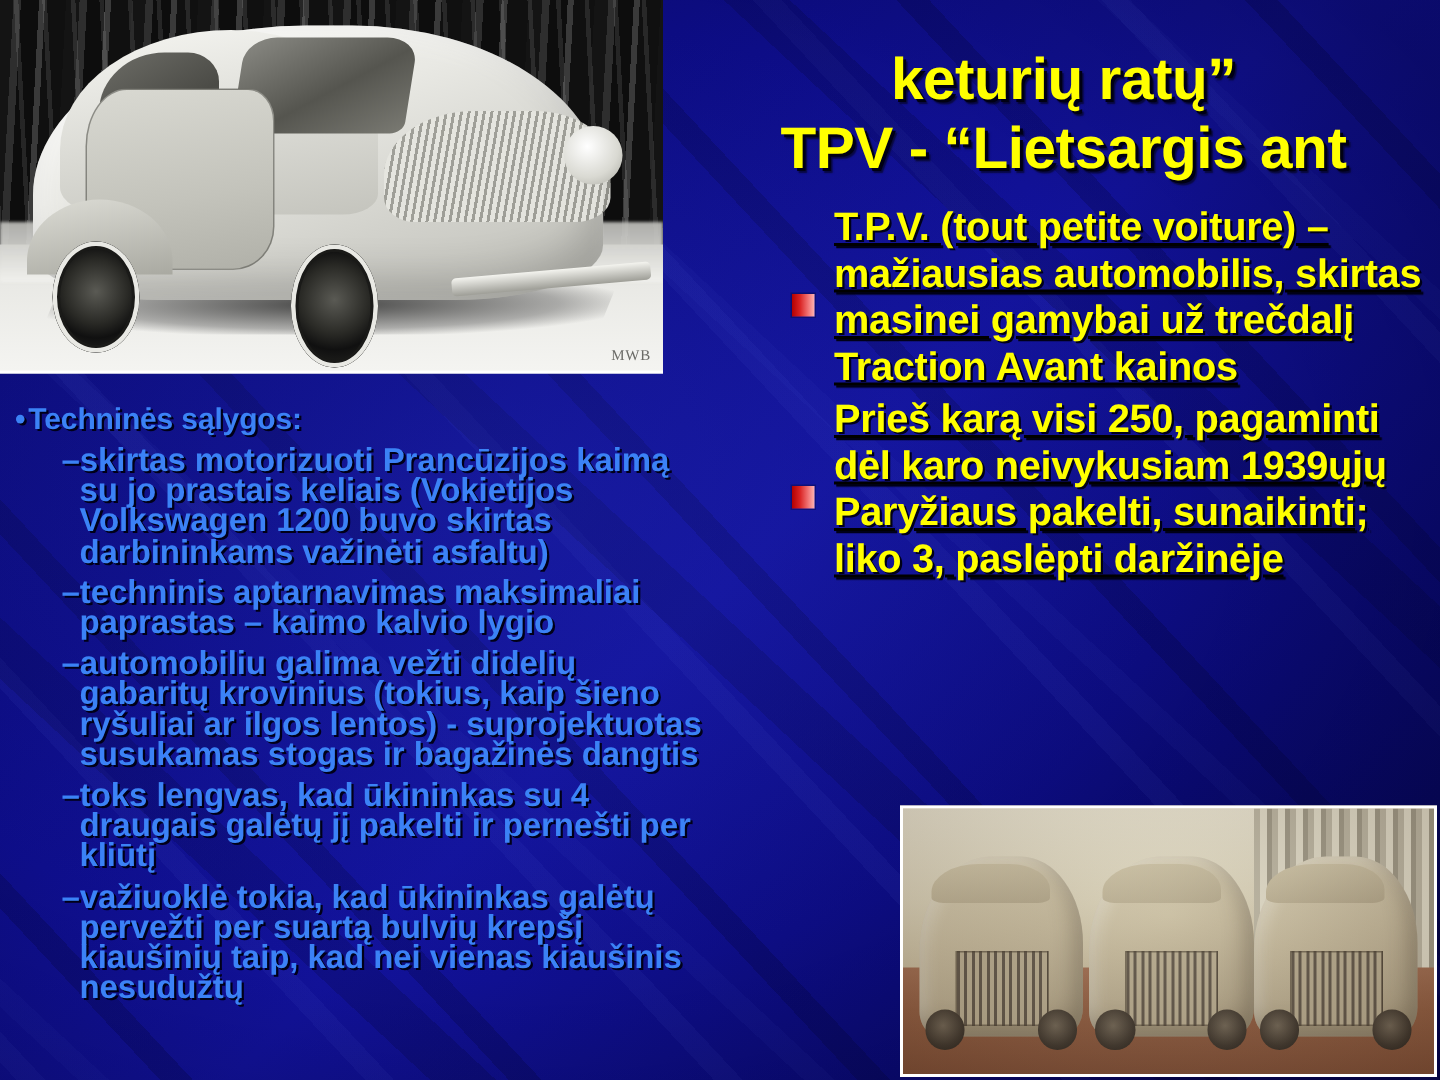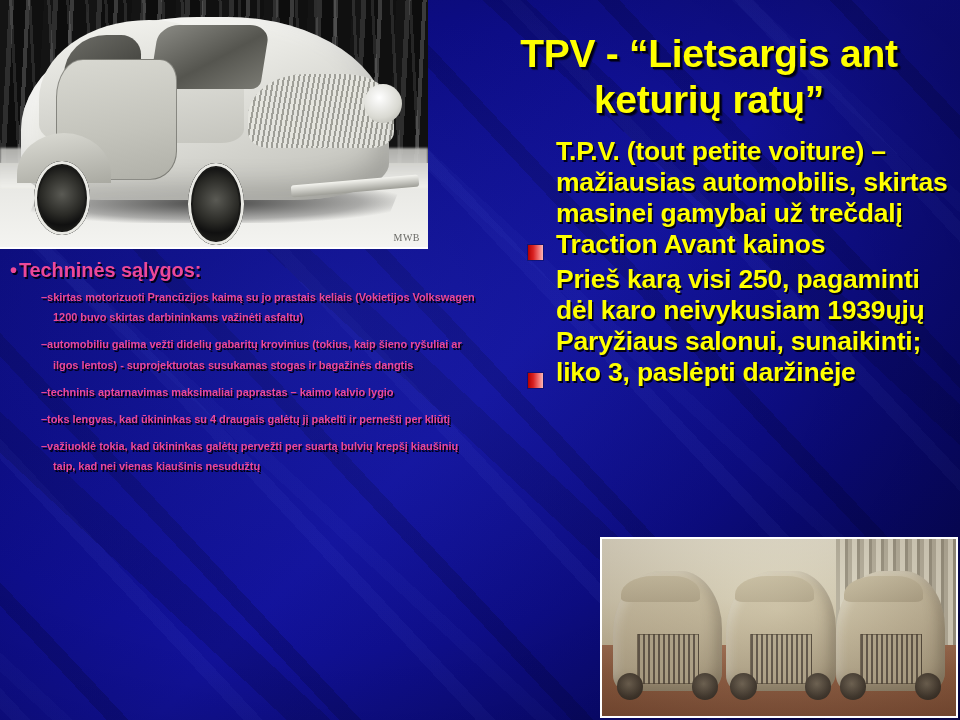--- a/index.html
+++ b/index.html
@@ -81,22 +81,23 @@
   
   #right-list {
     position: absolute;
     left: 528px;
     top: 136px;
     width: 428px;
   }
   .r-item {
     position: relative;
     display: flex;
-    align-items: flex-end;
+    align-items: center;
     margin-bottom: 4px;
+    text-decoration: underline;
   }
   .r-bullet {
     flex: 0 0 auto;
     width: 15px;
     height: 15px;
     margin-top: 10px;
     margin-right: 13px;
     background: linear-gradient(to right, #b40000 0%, #d92222 35%, #f07070 70%, #ffb4b4 100%);
     box-shadow: 0 0 0 1px rgba(0,0,0,0.25);
   }
@@ -107,48 +108,49 @@
     font-weight: bold;
     line-height: 31px;
     letter-spacing: -0.2px;
     text-shadow: 1.5px 1.5px 0 #000018;
   }
 
   
   #left-list {
     position: absolute;
     left: 6px;
-    top: 258px;
+    top: 268px;
     width: 470px;
-    color: #ec4899;
+    color: #3b82f6;
     text-shadow: 1.5px 1.5px 0 #000018;
   }
   .l-head {
     font-size: 20px;
     font-weight: bold;
     line-height: 25px;
     letter-spacing: -0.1px;
     padding-left: 4px;
     margin-bottom: 4px;
   }
   .l-head .dot { margin-right: 2px; }
   .l-sub {
-    font-size: 11px;
+    font-size: 22px;
     font-weight: bold;
     line-height: 20.2px;
     letter-spacing: -0.05px;
     padding-left: 47px;
     text-indent: -12px;
     margin-bottom: 7px;
   }
 
   
   .photo {
     position: absolute;
     overflow: hidden;
+    padding-left: 14px;
   }
   #photo-prototype {
     left: 0px;
     top: 0px;
     width: 428px;
     height: 247px;
     background: #f2f2f0;
     border-bottom: 2px solid #ffffff;
   }
   #photo-prototype .trees {
@@ -370,47 +372,47 @@
     <div class="bonnet"></div>
     <div class="headlight"></div>
     <div class="bumper"></div>
     <div class="fender"></div>
     <div class="wheel rear"></div>
     <div class="wheel front"></div>
     <div class="watermark">MWB</div>
   </div>
 
   <div id="title">
+    <div>keturių ratų”</div>
     <div>TPV - “Lietsargis ant</div>
-    <div>keturių ratų”</div>
   </div>
 
   <div id="right-list">
 
     <div class="r-item">
       <div class="r-bullet"></div>
       <div class="r-text">T.P.V. (tout petite voiture) – mažiausias automobilis, skirtas masinei gamybai už trečdalį Traction Avant kainos</div>
     </div>
 
     <div class="r-item">
       <div class="r-bullet"></div>
-      <div class="r-text">Prieš karą visi 250, pagaminti dėl karo neivykusiam 1939ųjų Paryžiaus salonui, sunaikinti; liko 3, paslėpti daržinėje</div>
+      <div class="r-text">Prieš karą visi 250, pagaminti dėl karo neivykusiam 1939ųjų Paryžiaus pakelti, sunaikinti; liko 3, paslėpti daržinėje</div>
     </div>
 
   </div>
 
   <div id="left-list">
 
     <div class="l-head">
       <span class="dot">•</span><span>Techninės sąlygos:</span>
     </div>
 
     <div class="l-sub">–skirtas motorizuoti Prancūzijos kaimą su jo prastais keliais (Vokietijos Volkswagen 1200 buvo skirtas darbininkams važinėti asfaltu)</div>
+    <div class="l-sub">–techninis aptarnavimas maksimaliai paprastas – kaimo kalvio lygio</div>
     <div class="l-sub">–automobiliu galima vežti didelių gabaritų krovinius (tokius, kaip šieno ryšuliai ar ilgos lentos) - suprojektuotas susukamas stogas ir bagažinės dangtis</div>
-    <div class="l-sub">–techninis aptarnavimas maksimaliai paprastas – kaimo kalvio lygio</div>
     <div class="l-sub">–toks lengvas, kad ūkininkas su 4 draugais galėtų jį pakelti ir pernešti per kliūtį</div>
     <div class="l-sub">–važiuoklė tokia, kad ūkininkas galėtų pervežti per suartą bulvių krepšį kiaušinių taip, kad nei vienas kiaušinis nesudužtų</div>
 
   </div>
 
   <div class="photo" id="photo-barn">
     <div class="wall"></div>
     <div class="corrugation"></div>
     <div class="floor"></div>
 

